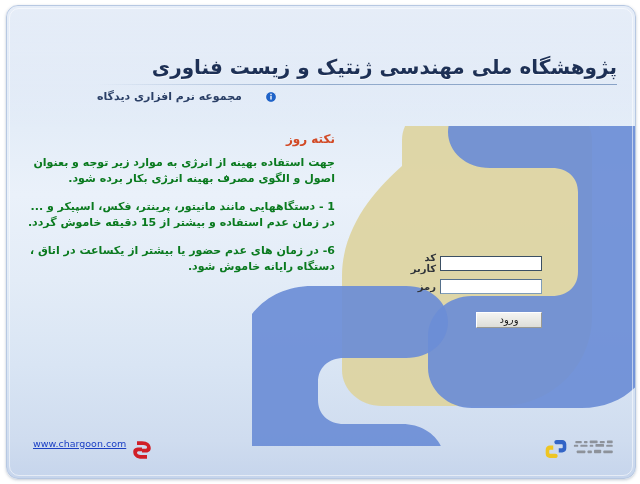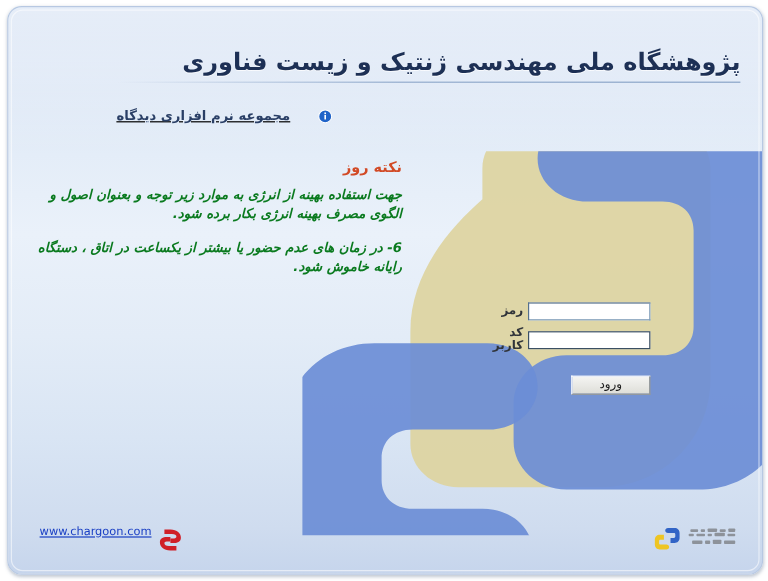--- a/index.html
+++ b/index.html
@@ -69,46 +69,45 @@
     top: 120px;
     width: 400px;
     height: 320px;
     pointer-events: none;
   }
 
   
   .header {
     position: absolute;
     right: 18px;
-    top: 32px;
+    top: 48px;
     width: 520px;
     text-align: right;
   }
   .org-title {
     font-size: 20px;
     font-weight: bold;
     color: #1d3055;
     letter-spacing: 0px;
     line-height: 26px;
     text-shadow: 0 1px 0 rgba(255,255,255,0.7);
     white-space: nowrap;
   }
   .title-rule {
     margin-top: 4px;
     height: 1px;
     background: linear-gradient(90deg, rgba(120,150,190,0) 0%, rgba(120,150,190,0.75) 45%, rgba(120,150,190,0.85) 100%);
   }
   .subtitle-row {
-    margin-top: 21px;
+    margin-top: 5px;
     display: flex;
     flex-direction: row-reverse;
     align-items: center;
     justify-content: flex-start;
     gap: 23px;
-    text-decoration: underline;
   }
   .subtitle {
     font-size: 11px;
     font-weight: bold;
     color: #2a3f66;
     white-space: nowrap;
   }
   .info-icon {
     width: 12px;
     height: 12px;
@@ -131,21 +130,20 @@
     margin-bottom: 9px;
   }
   .tip-body {
     color: #0a7a1f;
     font-size: 11px;
     font-weight: bold;
     line-height: 16px;
   }
   .tip-para {
     margin: 0 0 12px 0;
-    font-style: italic;
   }
   .tip-para:last-child { margin-bottom: 0; }
 
   
   .login-form {
     position: absolute;
     left: 390px;
     top: 246px;
     width: 145px;
   }
@@ -332,32 +330,33 @@
           <rect x="7.1" y="6.4" width="1.8" height="5" fill="#ffffff"></rect>
           <rect x="7.1" y="3.6" width="1.8" height="1.9" fill="#ffffff"></rect>
         </svg>
       </div>
     </div>
 
     <div class="tip-block">
       <div class="tip-title">نکته روز</div>
       <div class="tip-body">
         <p class="tip-para">جهت استفاده بهینه از انرژی به موارد زیر توجه و بعنوان اصول و الگوی مصرف بهینه انرژی بکار برده شود.</p>
+        <p class="tip-para">1  - دستگاههایی مانند مانیتور، پرینتر، فکس، اسپیکر و ... در زمان عدم استفاده و بیشتر از 15 دقیقه خاموش گردد.</p>
         <p class="tip-para">6- در زمان های عدم حضور یا بیشتر از یکساعت در اتاق ، دستگاه رایانه خاموش شود.</p>
       </div>
     </div>
 
     <div class="login-form">
+      <div class="field-row">
+        <input class="field-input focused" type="text" autofocus="" value="" style="">
+        <span class="field-label">کد کاربر</span>
+      </div>
       <div class="field-row">
         <input class="field-input" type="password" value="" style="">
         <span class="field-label">رمز</span>
-      </div>
-      <div class="field-row">
-        <input class="field-input focused" type="text" autofocus="" value="" style="">
-        <span class="field-label">کد کاربر</span>
       </div>
       <div class="submit-row">
         <button class="login-button">ورود</button>
       </div>
     </div>
 
     <div class="footer-left">
       <svg class="chargoon-mark" viewBox="0 0 32 32" xmlns="http://www.w3.org/2000/svg">
         <path d="M16 2 C25 2 30 7 30 13 C30 18 26 20 21 20 L16 20 L16 14 L21 14
                  C23 14 24 13 24 11.5 C24 9.5 22 8 18 8 L8 8 L8 2 Z" fill="#d01f27"></path>

